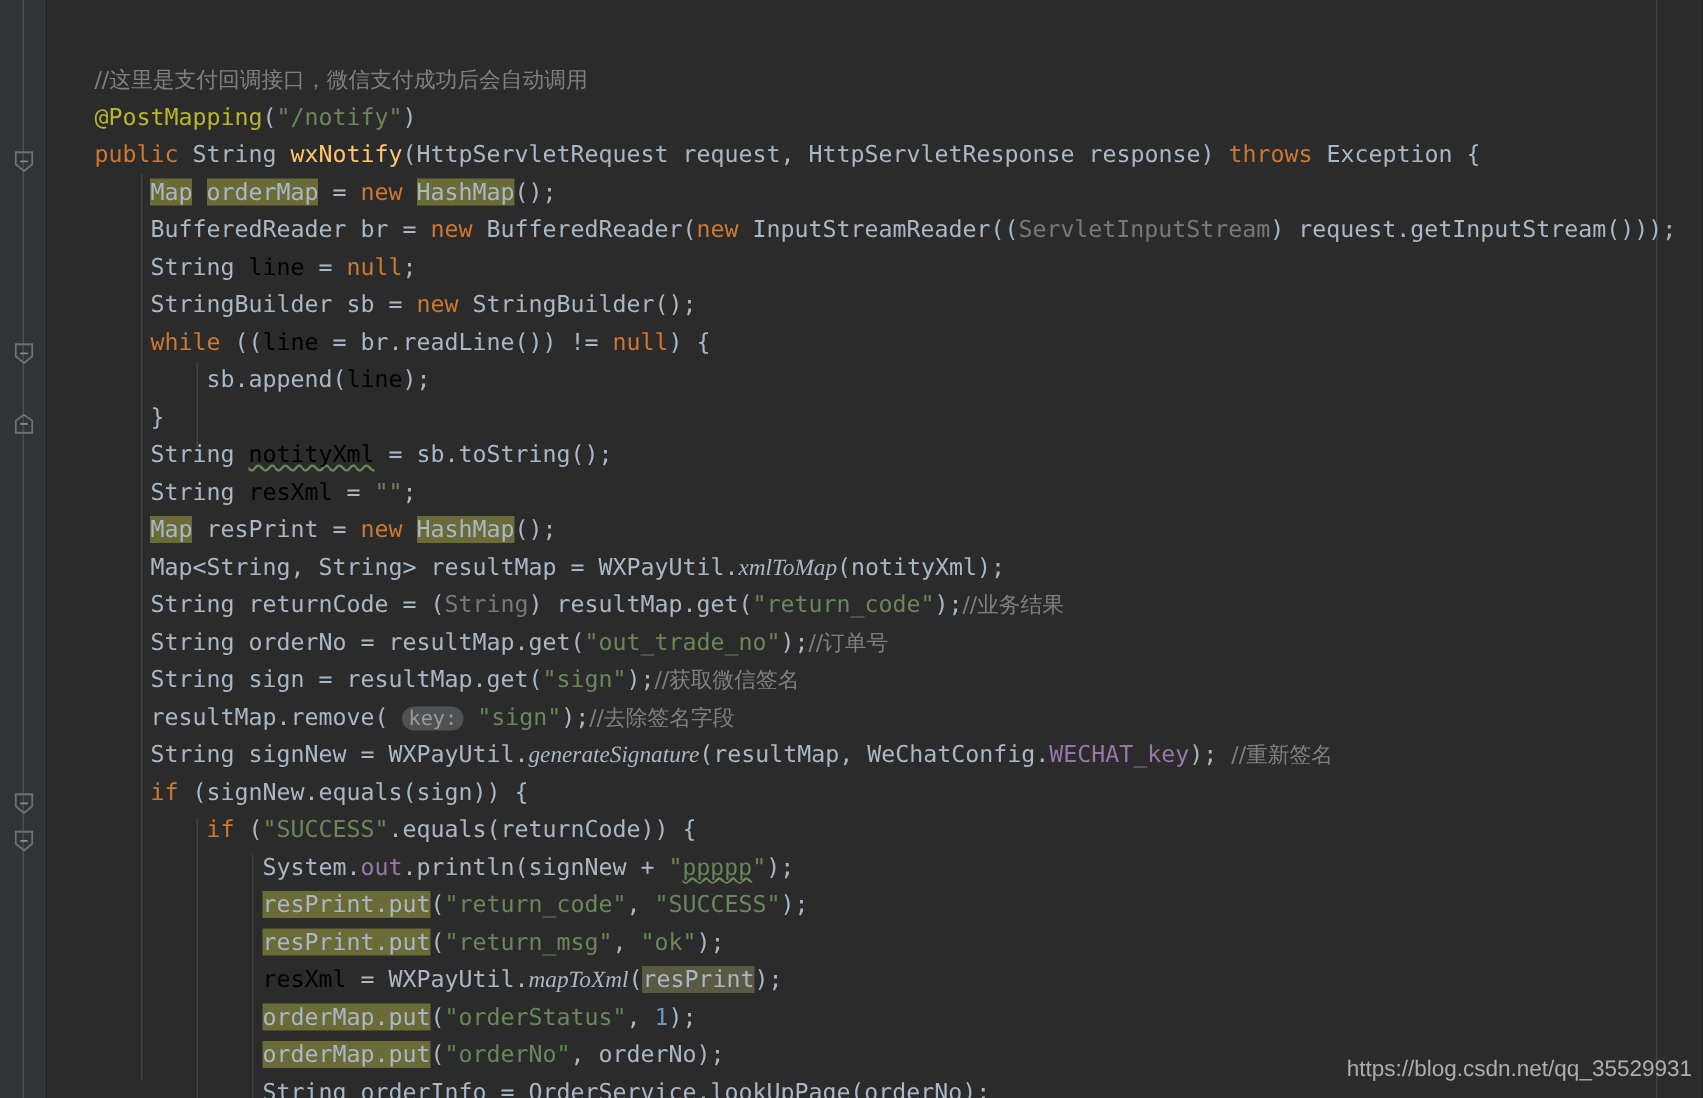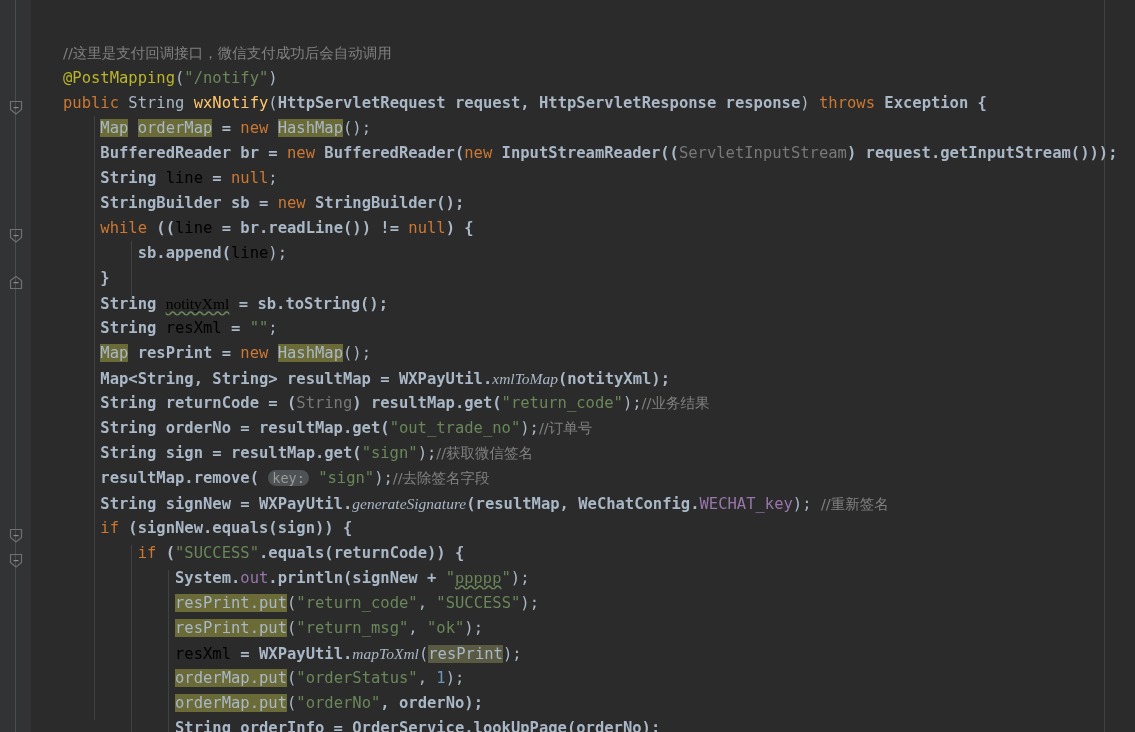--- a/index.html
+++ b/index.html
@@ -74,21 +74,21 @@
     letter-spacing: 0px;
     font-family: "DejaVu Sans Mono", "Liberation Mono", monospace;
   }
   .line {
     height: 25px;
     white-space: pre;
   }
 
   
   .kw      { color: #cc7832; text-align: right; }           
-  .ident   { color: #a9b7c6; font-weight: bold; }           
+  .ident   { color: #a9b7c6; }           
   .type    { color: #a9b7c6; }
   .method  { color: #ffc66d; text-align: right; }           
   .anno    { color: #bbb529; }           
   .str     { color: #6a8759; }           
   .num     { color: #6897bb; }           
   .cmt     { color: #808080; }           
   .grayed  { color: #787878; }           
   .field   { color: #9876aa; }  
   .italmeth{ color: #a9b7c6; font-style: italic; font-family: Liberation Serif, serif; }  
   .sep     { color: #a9b7c6; }
@@ -105,21 +105,20 @@
     color: #a9b7c6;
   }
   
   .uline {
     text-decoration-color: #a9b7c6;
   }
   
   .typo {
     text-decoration: underline wavy #6a8759;
     text-decoration-skip-ink: none;
-    font-family: Liberation Serif, serif;
   }
   .typo-str {
     color: #6a8759;
     text-decoration: underline wavy #6a8759;
     text-decoration-skip-ink: none;
     font-family: Liberation Mono, monospace;
   }
   
   .hint {
     background: #4e5254;
@@ -190,13 +189,14 @@
     <div class="right-margin-guide"></div>
 
     <div class="indent-guide" style="left:63px; top:116px; height:604px;"></div>
     <div class="indent-guide" style="left:100px; top:241px; height:60px;"></div>
     <div class="indent-guide" style="left:100px; top:545px; height:187px;"></div>
     <div class="indent-guide" style="left:137px; top:570px; height:162px;"></div>
 
     <div class="code-lines" id="code-lines"><div class="line"><span class="cmt cjk">//这里是支付回调接口，微信支付成功后会自动调用</span></div><div class="line"><span class="anno">@PostMapping</span><span class="sep">(</span><span class="str">"/notify"</span><span class="sep">)</span></div><div class="line"><span class="kw">public</span><span class="ident"> </span><span class="type">String</span><span class="ident"> </span><span class="method">wxNotify</span><span class="sep">(</span><span class="ident">HttpServletRequest request, HttpServletResponse response</span><span class="sep">)</span><span class="ident"> </span><span class="kw">throws</span><span class="ident"> Exception {</span></div><div class="line"><span class="ident">    </span><span class="hl">Map</span><span class="ident"> </span><span class="hl">orderMap</span><span class="ident"> = </span><span class="kw">new</span><span class="ident"> </span><span class="hl">HashMap</span><span class="sep">();</span></div><div class="line"><span class="ident">    BufferedReader br = </span><span class="kw">new</span><span class="ident"> BufferedReader(</span><span class="kw">new</span><span class="ident"> InputStreamReader((</span><span class="grayed">ServletInputStream</span><span class="ident">) request.getInputStream()));</span></div><div class="line"><span class="ident">    String </span><span class="uline">line</span><span class="ident"> = </span><span class="kw">null</span><span class="sep">;</span></div><div class="line"><span class="ident">    StringBuilder sb = </span><span class="kw">new</span><span class="ident"> StringBuilder();</span></div><div class="line"><span class="ident">    </span><span class="kw">while</span><span class="ident"> ((</span><span class="uline">line</span><span class="ident"> = br.readLine()) != </span><span class="kw">null</span><span class="ident">) {</span></div><div class="line"><span class="ident">        sb.append(</span><span class="uline">line</span><span class="sep">);</span></div><div class="line"><span class="ident">    }</span></div><div class="line"><span class="ident">    String </span><span class="typo">notityXml</span><span class="ident"> = sb.toString();</span></div><div class="line"><span class="ident">    String </span><span class="uline">resXml</span><span class="ident"> = </span><span class="str">""</span><span class="sep">;</span></div><div class="line"><span class="ident">    </span><span class="hl">Map</span><span class="ident"> resPrint = </span><span class="kw">new</span><span class="ident"> </span><span class="hl">HashMap</span><span class="sep">();</span></div><div class="line"><span class="ident">    Map&lt;String, String&gt; resultMap = WXPayUtil.</span><span class="italmeth">xmlToMap</span><span class="ident">(notityXml);</span></div><div class="line"><span class="ident">    String returnCode = (</span><span class="grayed">String</span><span class="ident">) resultMap.get(</span><span class="str">"return_code"</span><span class="sep">);</span><span class="cmt cjk">//业务结果</span></div><div class="line"><span class="ident">    String orderNo = resultMap.get(</span><span class="str">"out_trade_no"</span><span class="sep">);</span><span class="cmt cjk">//订单号</span></div><div class="line"><span class="ident">    String sign = resultMap.get(</span><span class="str">"sign"</span><span class="sep">);</span><span class="cmt cjk">//获取微信签名</span></div><div class="line"><span class="ident">    resultMap.remove(</span><span class="ident"> </span><span class="hint">key:</span><span class="ident"> </span><span class="str">"sign"</span><span class="sep">);</span><span class="cmt cjk">//去除签名字段</span></div><div class="line"><span class="ident">    String signNew = WXPayUtil.</span><span class="italmeth">generateSignature</span><span class="ident">(resultMap, WeChatConfig.</span><span class="field">WECHAT_key</span><span class="sep">);</span><span class="ident"> </span><span class="cmt cjk">//重新签名</span></div><div class="line"><span class="ident">    </span><span class="kw">if</span><span class="ident"> (signNew.equals(sign)) {</span></div><div class="line"><span class="ident">        </span><span class="kw">if</span><span class="ident"> (</span><span class="str">"SUCCESS"</span><span class="ident">.equals(returnCode)) {</span></div><div class="line"><span class="ident">            System.</span><span class="field">out</span><span class="ident">.println(signNew + </span><span class="str">"</span><span class="typo-str">ppppp</span><span class="str">"</span><span class="sep">);</span></div><div class="line"><span class="ident">            </span><span class="hl">resPrint.put</span><span class="sep">(</span><span class="str">"return_code"</span><span class="sep">, </span><span class="str">"SUCCESS"</span><span class="sep">);</span></div><div class="line"><span class="ident">            </span><span class="hl">resPrint.put</span><span class="sep">(</span><span class="str">"return_msg"</span><span class="sep">, </span><span class="str">"ok"</span><span class="sep">);</span></div><div class="line"><span class="ident">            </span><span class="uline">resXml</span><span class="ident"> = WXPayUtil.</span><span class="italmeth">mapToXml</span><span class="sep">(</span><span class="hl-soft">resPrint</span><span class="sep">);</span></div><div class="line"><span class="ident">            </span><span class="hl">orderMap.put</span><span class="sep">(</span><span class="str">"orderStatus"</span><span class="sep">, </span><span class="num">1</span><span class="sep">);</span></div><div class="line"><span class="ident">            </span><span class="hl">orderMap.put</span><span class="sep">(</span><span class="str">"orderNo"</span><span class="ident">, orderNo);</span></div><div class="line"><span class="ident">            String orderInfo = OrderService.lookUpPage(orderNo);</span></div></div>
   </div>
 
+  <div class="watermark">https://blog.csdn.net/qq_35529931</div>
 </div>
 
 </body></html>

